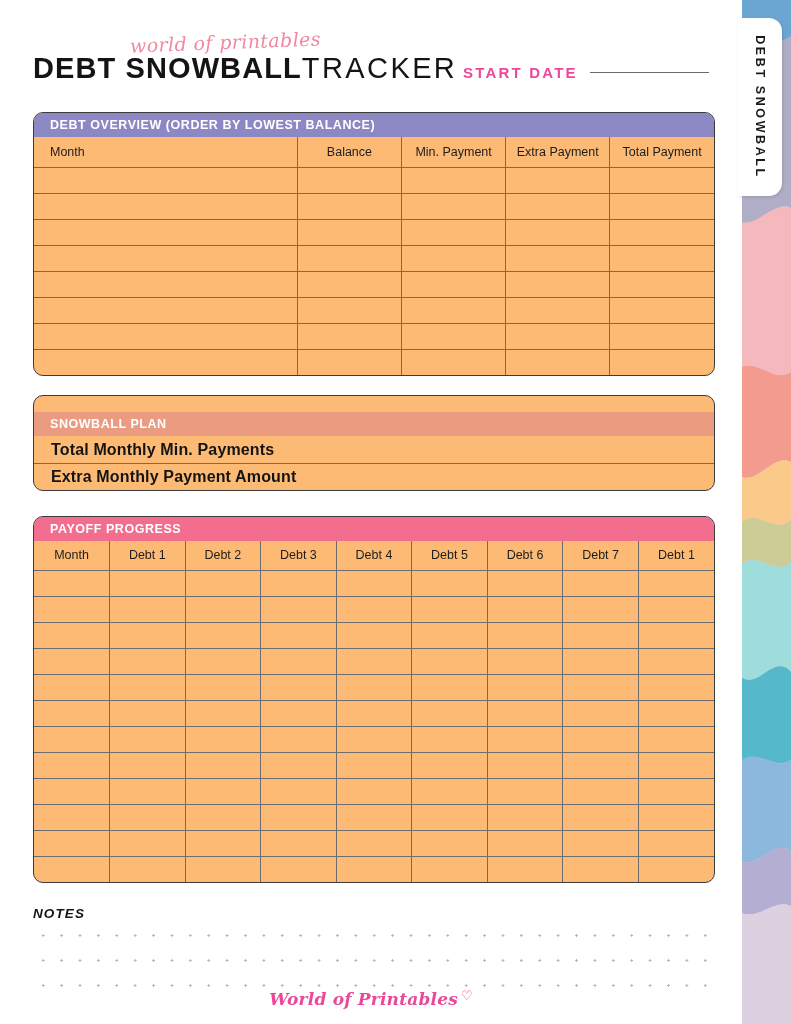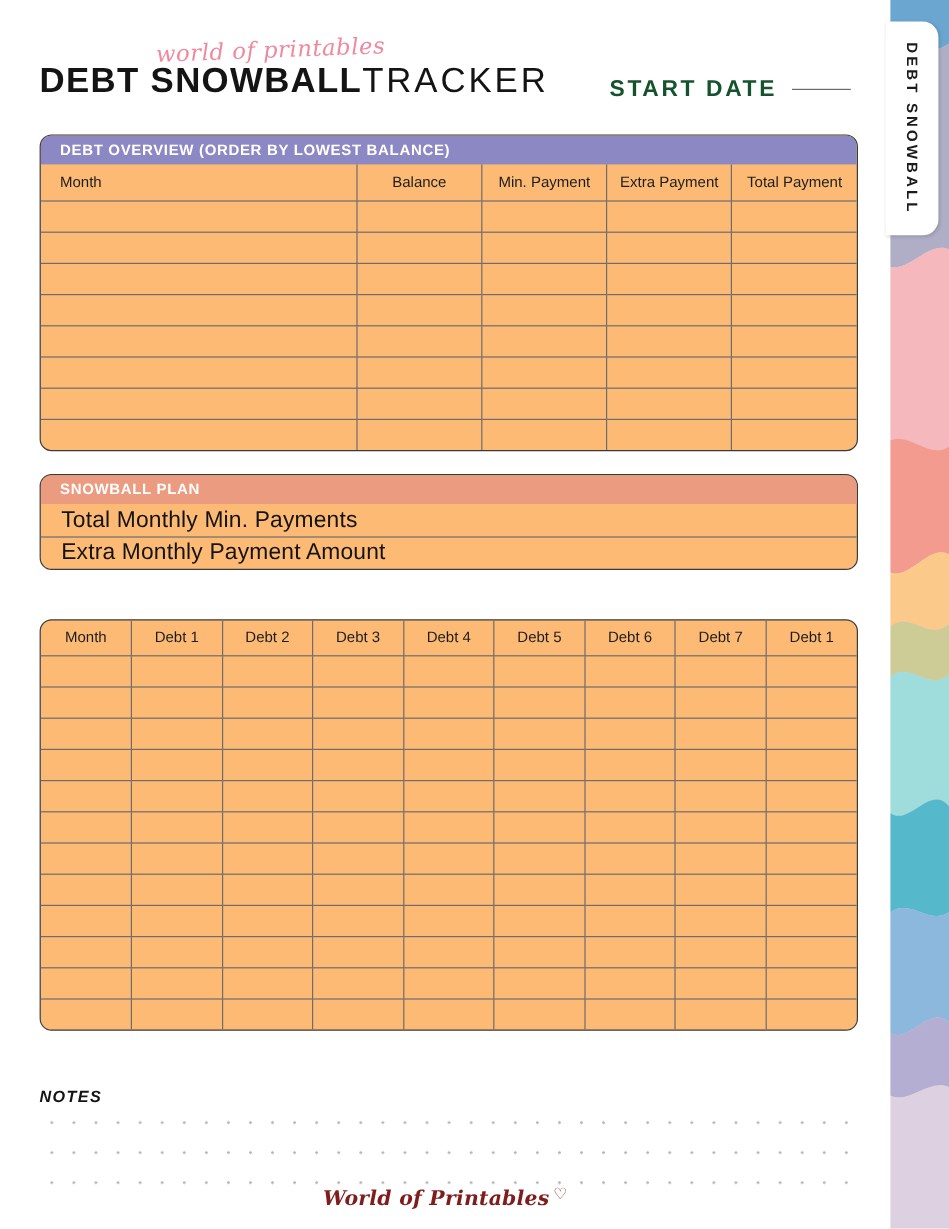--- a/index.html
+++ b/index.html
@@ -108,26 +108,25 @@
   }
   #startdate-wrap {
     position: absolute;
     top: 20px;
     left: 430px;
     display: flex;
     align-items: center;
     width: 246px;
   }
   #startdate-label {
-    font-size: 19px;
+    font-size: 15px;
     font-weight: bold;
     letter-spacing: 2.2px;
-    color: #14532d;
+    color: #ec4899;
     white-space: nowrap;
-    margin-left: 45px;
   }
   #startdate-line {
     flex: 1;
     height: 1px;
     background: #6a6a6a;
     margin-left: 12px;
     margin-bottom: 1px;
   }
 
   
@@ -181,29 +180,29 @@
   }
   #debt-overview th.h-num {
     text-align: center;
     height: 30px;
     border-top: none;
   }
   #debt-overview td { height: 26px; }
 
   
   #snowball-plan { top: 395px; }
-  #snowball-plan .card-header { background: #eb9b80; }
+  #snowball-plan .card-header { background: #eb9b80; margin-top: 16px; }
   #snowball-plan .plan-row {
     height: 27px;
     display: flex;
     align-items: center;
     padding-left: 17px;
     border-top: 1px solid #6d6d6d;
-    font-size: 19px;
-    font-weight: normal;
+    font-size: 16px;
+    font-weight: bold;
     color: #141414;
     letter-spacing: 0.15px;
   }
   #snowball-plan .plan-row:first-of-type { border-top: none; }
 
   
   #payoff-progress { top: 516px; }
   #payoff-progress .card-header { background: #f26d8e; }
   #payoff-progress th {
     text-align: center;
@@ -244,21 +243,21 @@
   #footer-logo {
     position: absolute;
     top: 988px;
     left: 0;
     width: 742px;
     text-align: center;
     font-family: "DejaVu Serif", serif;
     font-style: italic;
     font-weight: bold;
     font-size: 17px;
-    color: #7f1d1d;
+    color: #ec4899;
     letter-spacing: 0.2px;
     white-space: nowrap;
   }
   #footer-heart {
     font-style: normal;
     font-size: 13px;
     vertical-align: 5px;
     margin-left: 3px;
   }
 </style>
@@ -388,20 +387,21 @@
         <div class="plan-row">
           <span>Total Monthly Min. Payments</span>
         </div>
         <div class="plan-row">
           <span>Extra Monthly Payment Amount</span>
         </div>
       </div>
   </div>
 
   <div class="card" id="payoff-progress">
+    <div class="card-header">PAYOFF PROGRESS</div>
     <table class="grid">
       <thead>
         <tr id="payoff-head-row">
             <th>Month</th>
             <th>Debt 1</th>
             <th>Debt 2</th>
             <th>Debt 3</th>
             <th>Debt 4</th>
             <th>Debt 5</th>
             <th>Debt 6</th>

